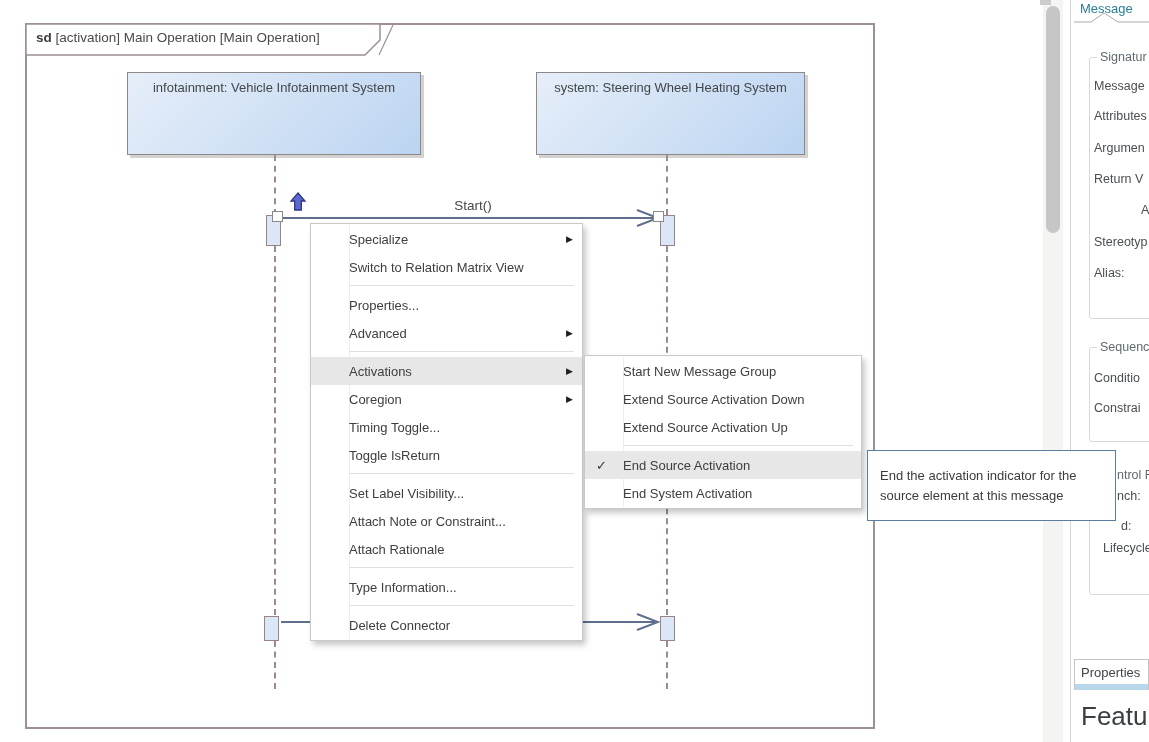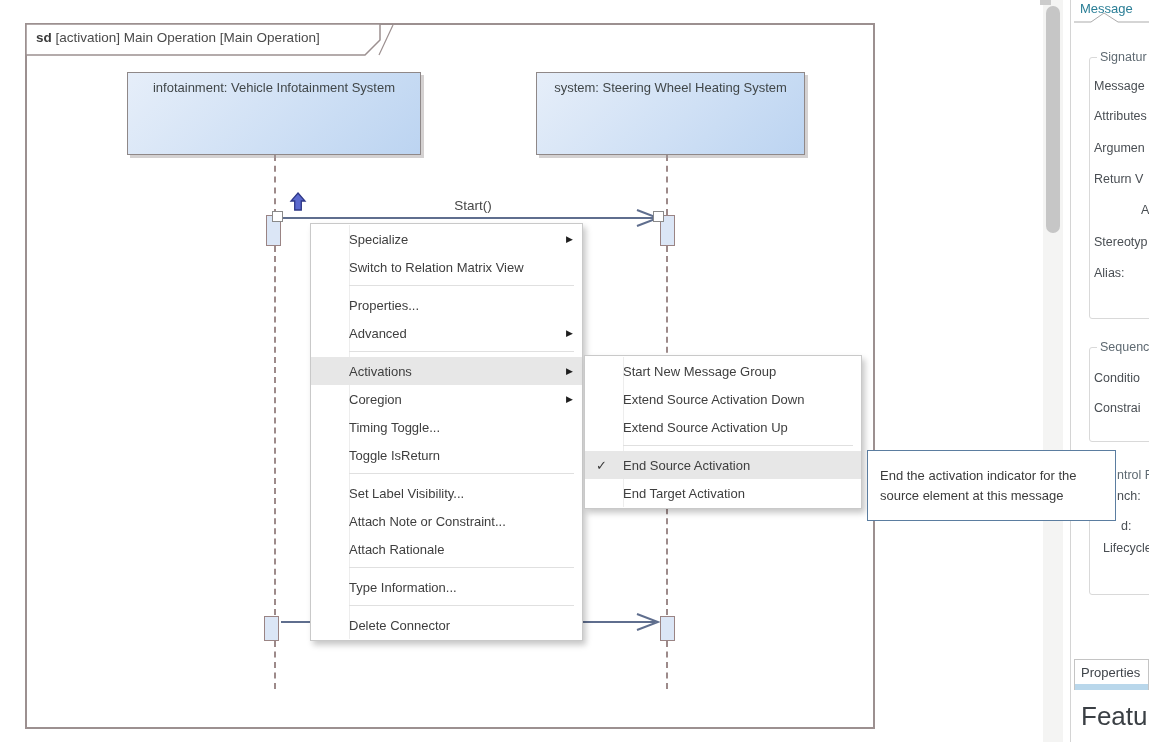--- a/index.html
+++ b/index.html
@@ -215,19 +215,19 @@
   </div>
   <div class="menu-item">
     <span>Extend Source Activation Up</span>
   </div>
   <div class="menu-sep"></div>
   <div class="menu-item hl">
     <span class="mi-check">✓</span>
     <span>End Source Activation</span>
   </div>
   <div class="menu-item">
-    <span>End Target Activation</span>
+    <span>End System Activation</span>
   </div>
 </div>
 
 <div class="abs tooltip">
   <span>End the activation indicator for the source element at this message</span>
 </div>
 
 </body></html>

